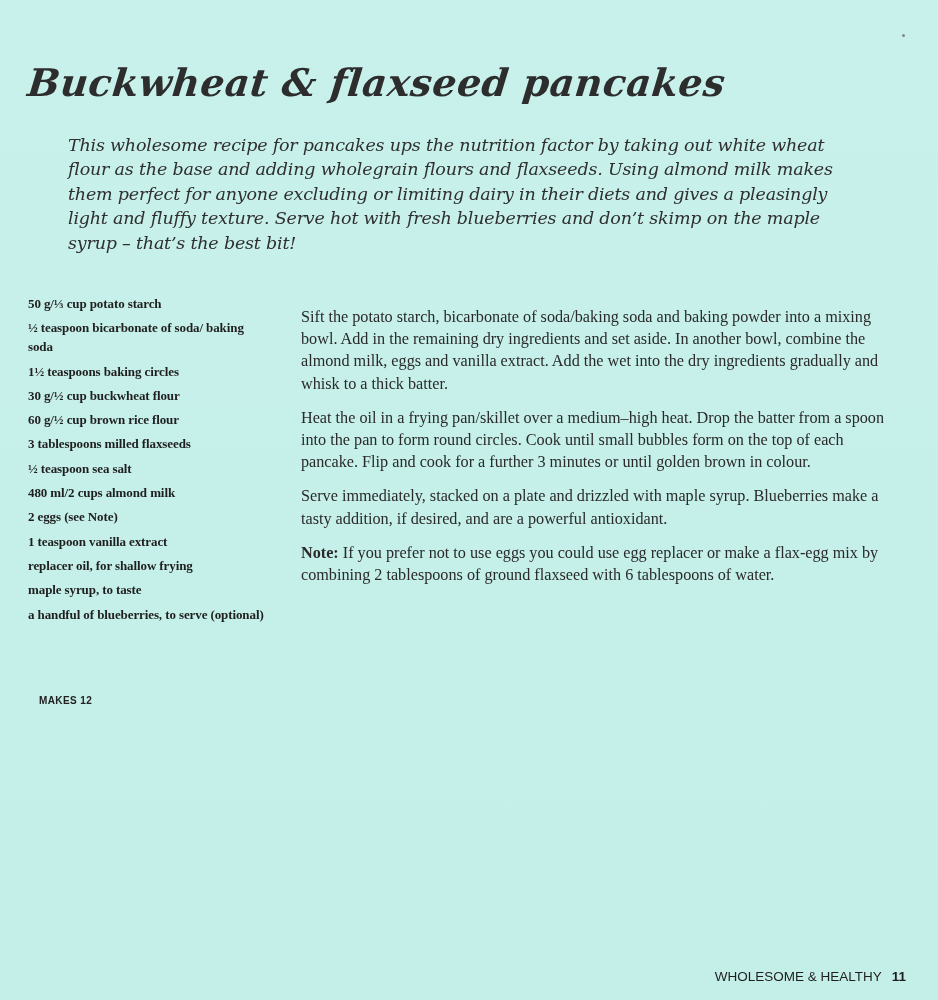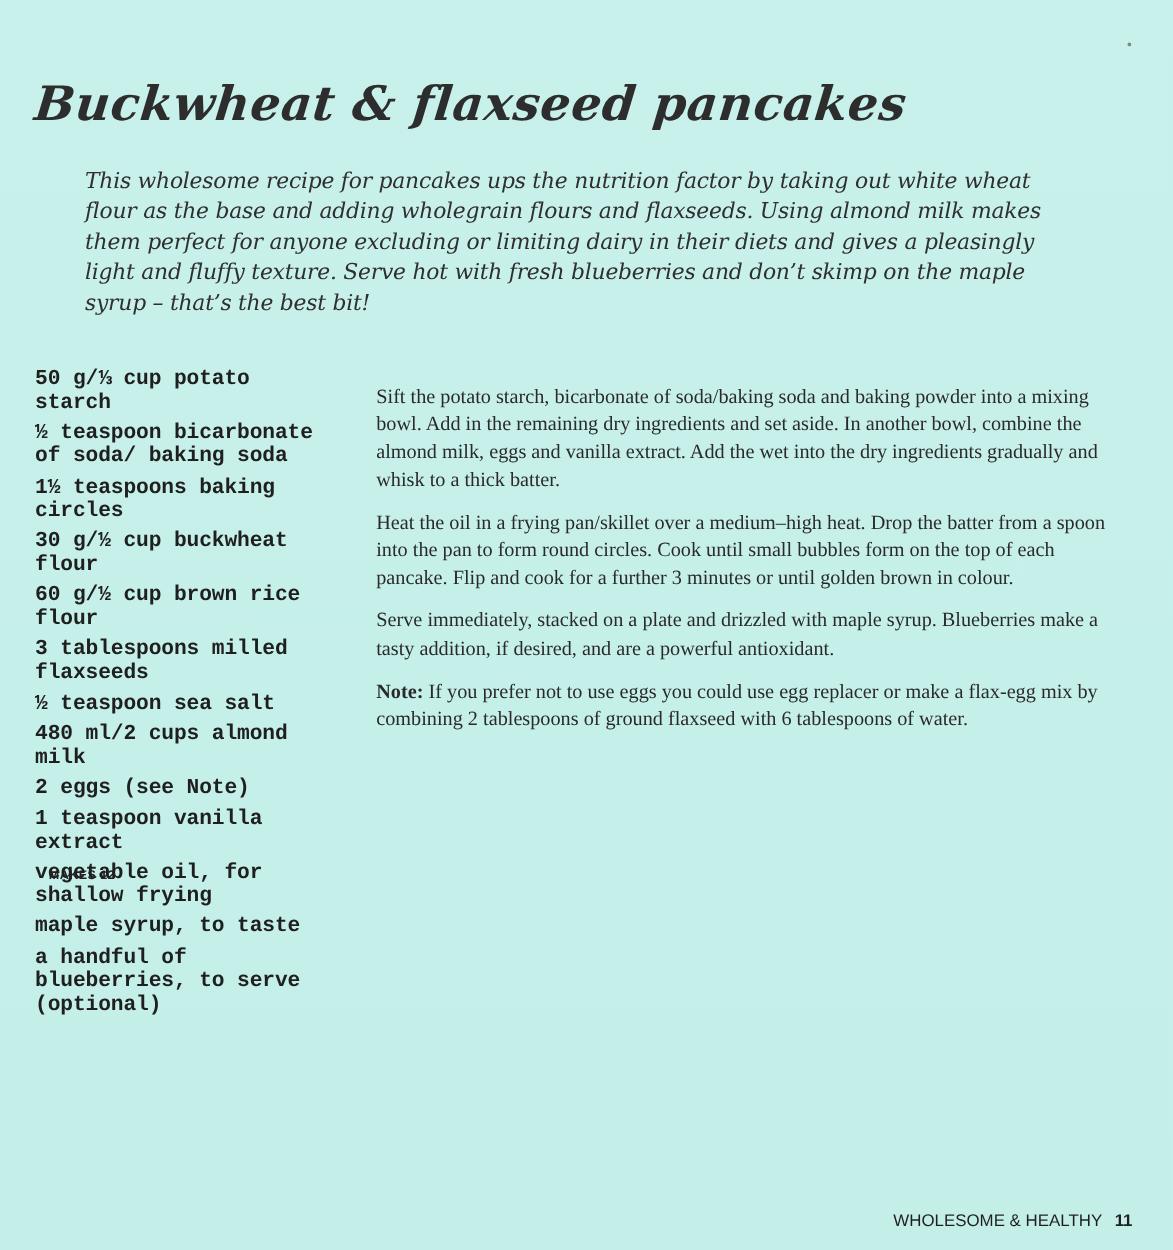--- a/index.html
+++ b/index.html
@@ -47,22 +47,22 @@
       letter-spacing: -0.2px;
     }
     .ingredients {
       position: absolute;
       left: 28px;
       top: 294px;
       width: 240px;
       margin: 0;
       padding: 0;
       list-style: none;
-      font-family: Liberation Mono, monospace;
-      font-size: 17px;
+      font-family: Liberation Serif, serif;
+      font-size: 13px;
       color: #1f1f1f;
       font-weight: 600;
       letter-spacing: -0.1px;
     }
     .ingredients li {
       line-height: 19px;
       margin-bottom: 5.3px;
     }
     .makes {
       position: absolute;
@@ -129,21 +129,21 @@
     <li>50 g/⅓ cup potato starch</li>
     <li>½ teaspoon bicarbonate of soda/ baking soda</li>
     <li>1½ teaspoons baking circles</li>
     <li>30 g/½ cup buckwheat flour</li>
     <li>60 g/½ cup brown rice flour</li>
     <li>3 tablespoons milled flaxseeds</li>
     <li>½ teaspoon sea salt</li>
     <li>480 ml/2 cups almond milk</li>
     <li>2 eggs (see Note)</li>
     <li>1 teaspoon vanilla extract</li>
-    <li>vegetable oil, for shallow frying</li>
+    <li>replacer oil, for shallow frying</li>
     <li>maple syrup, to taste</li>
     <li>a handful of blueberries, to serve (optional)</li>
   </ul>
 
   <p class="makes">MAKES 12</p>
 
   <div class="method">
     <p>Sift the potato starch, bicarbonate of soda/baking soda and baking powder into a mixing bowl. Add in the remaining dry ingredients and set aside. In another bowl, combine the almond milk, eggs and vanilla extract. Add the wet into the dry ingredients gradually and whisk to a thick batter.</p>
     <p>Heat the oil in a frying pan/skillet over a medium–high heat. Drop the batter from a spoon into the pan to form round circles. Cook until small bubbles form on the top of each pancake. Flip and cook for a further 3 minutes or until golden brown in colour.</p>
     <p>Serve immediately, stacked on a plate and drizzled with maple syrup. Blueberries make a tasty addition, if desired, and are a powerful antioxidant.</p>

